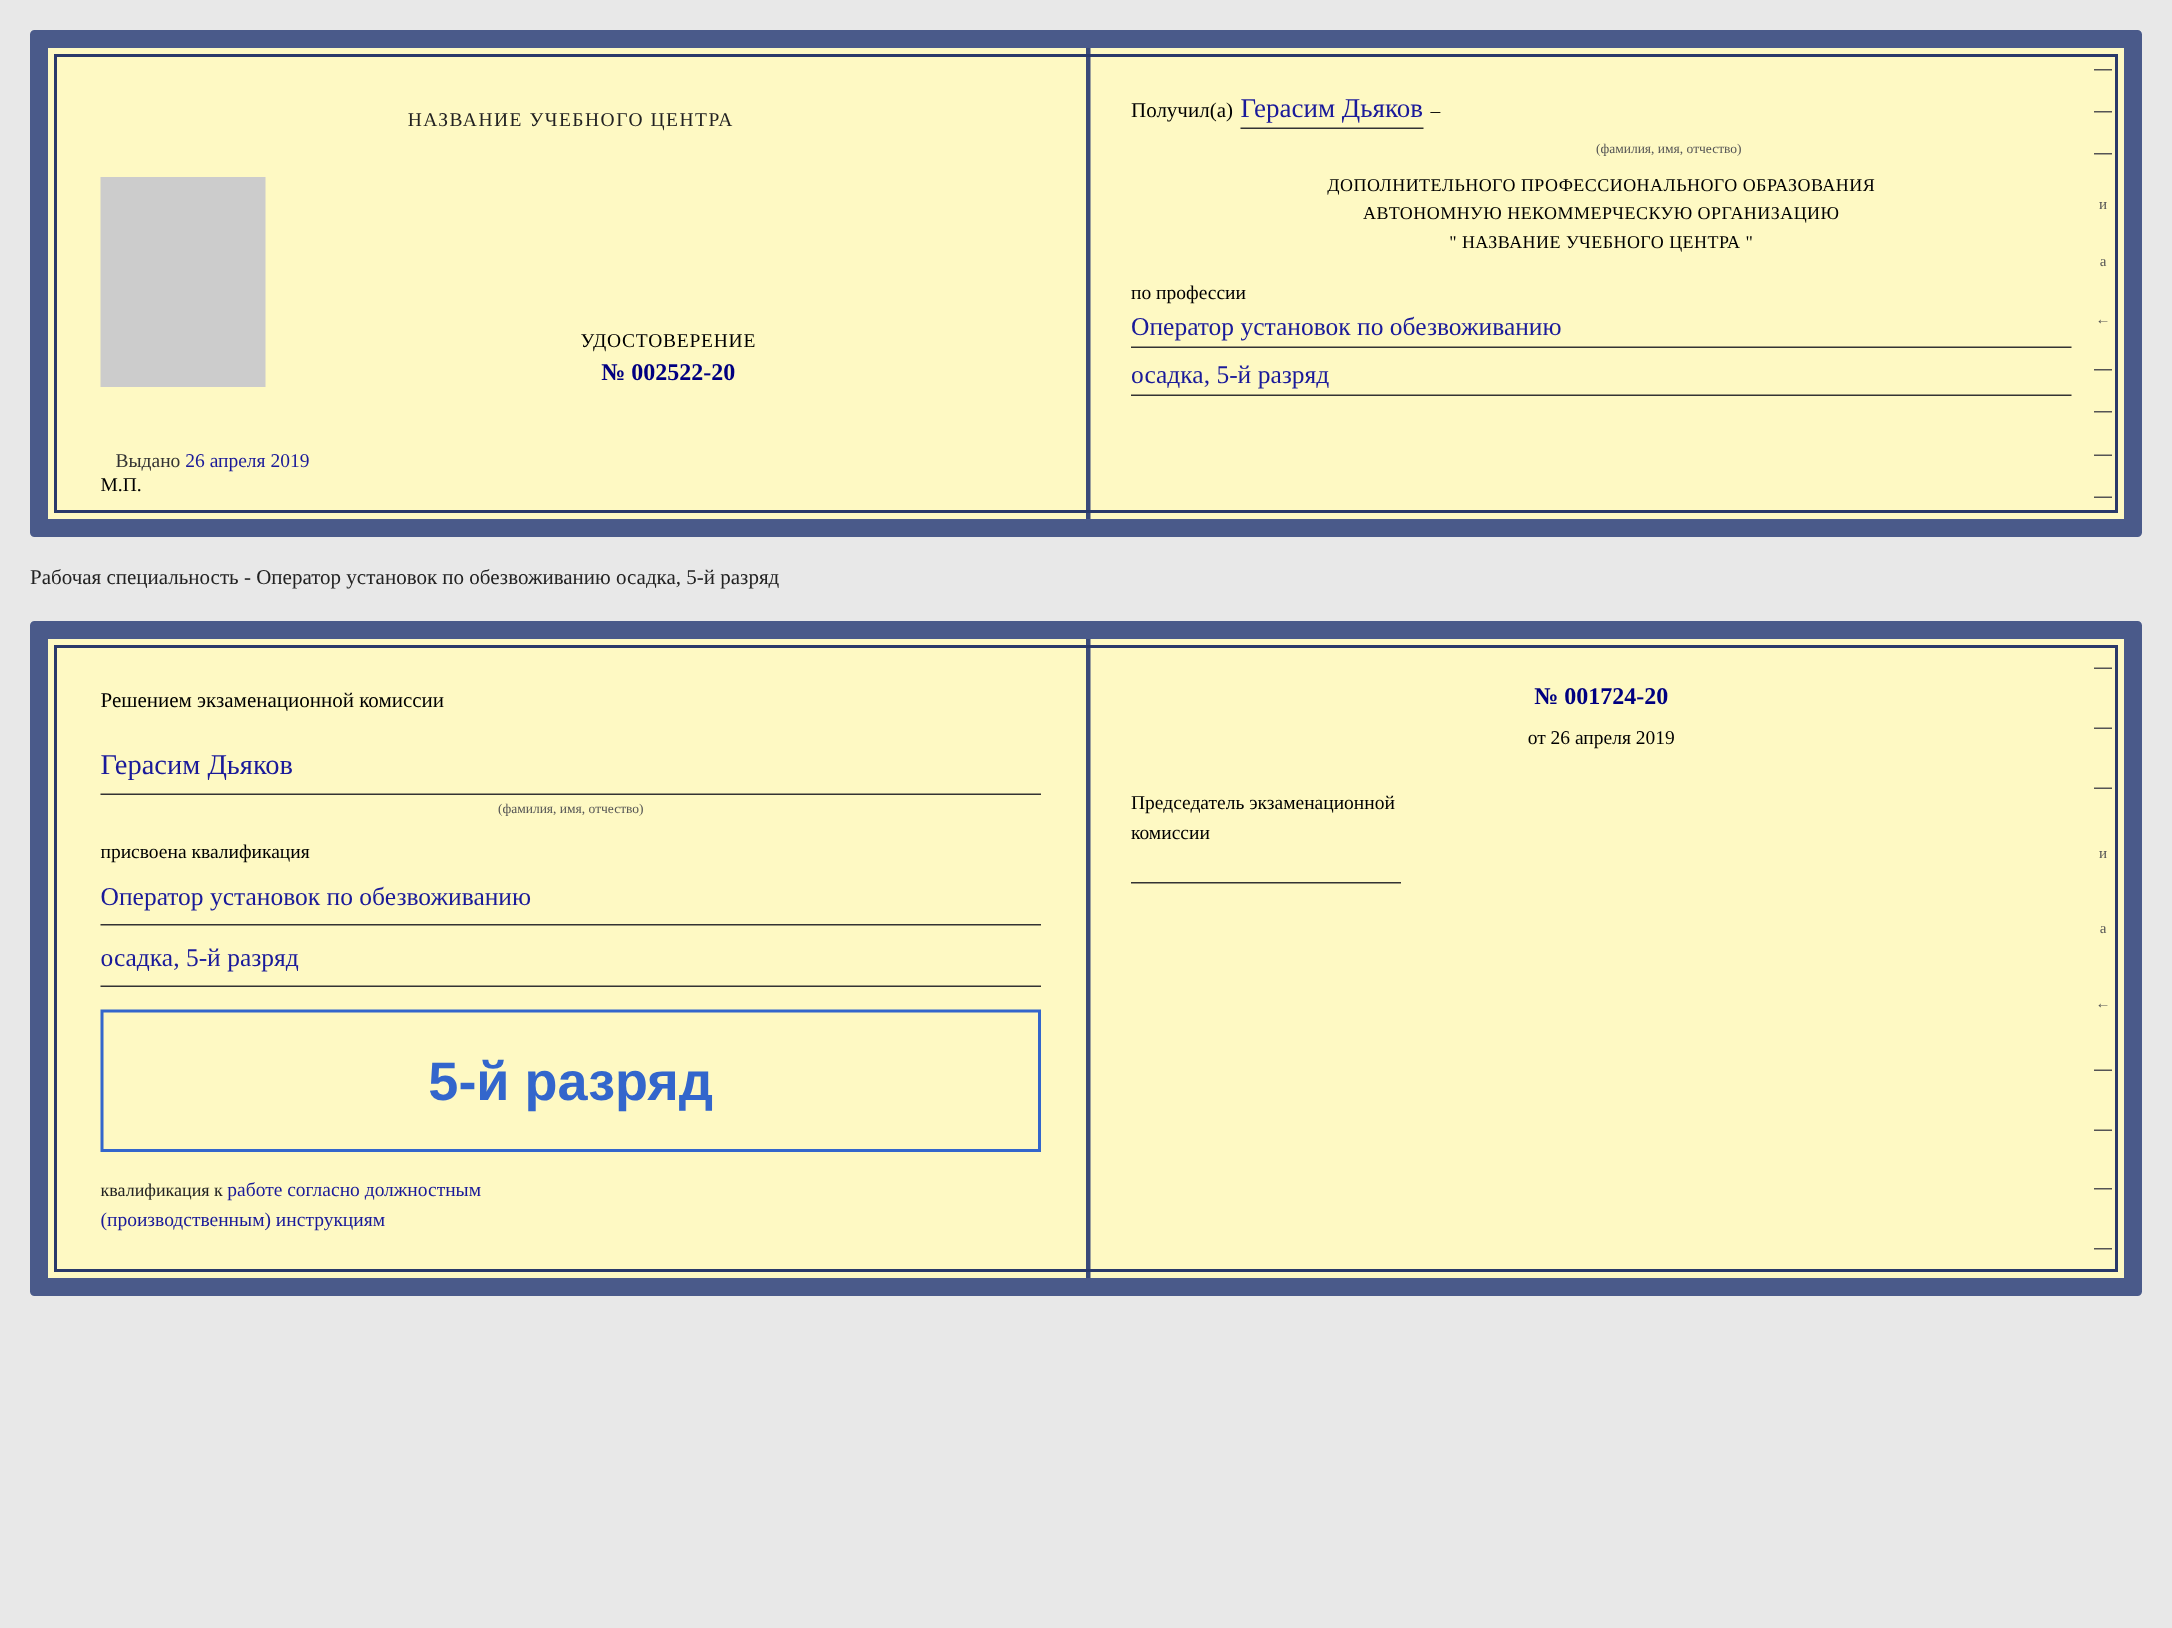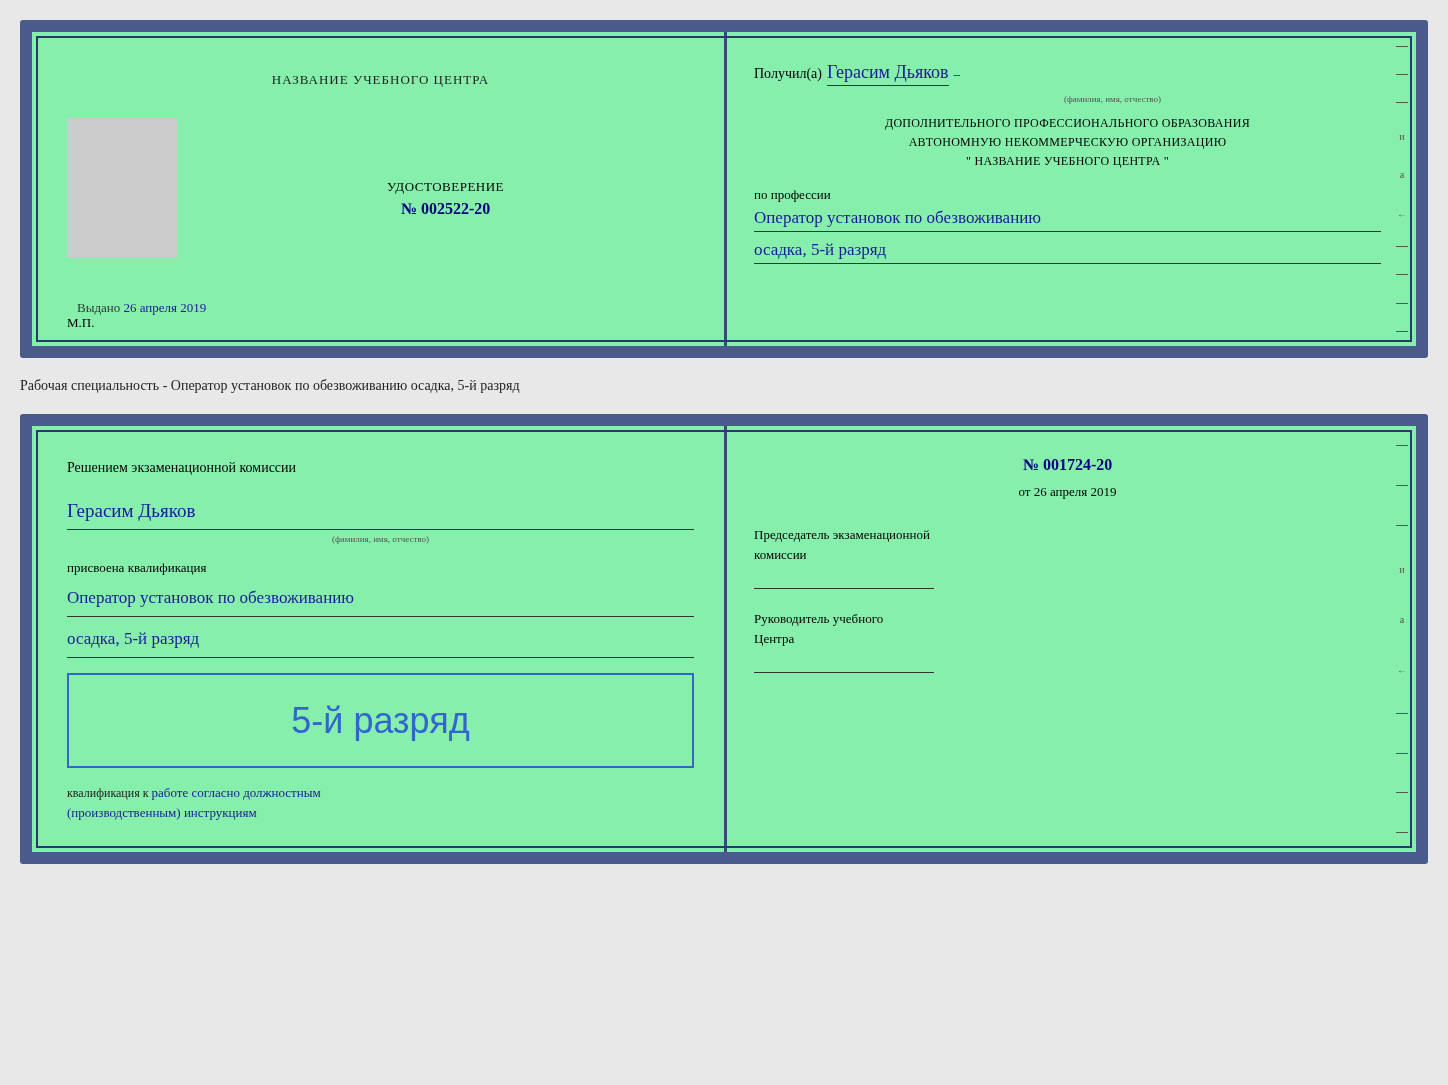--- a/index.html
+++ b/index.html
@@ -58,21 +58,21 @@
       font-weight: normal;
       letter-spacing: 1px;
       text-transform: uppercase;
       color: #222;
       margin-bottom: 30px;
       margin-top: 10px;
     }
 
     .cert-photo-area {
       display: flex;
-      align-items: center;
+      align-items: flex-end;
       gap: 20px;
       margin-bottom: 20px;
     }
 
     .photo-placeholder {
       width: 110px;
       height: 140px;
       background: #ccc;
       flex-shrink: 0;
     }
@@ -219,21 +219,21 @@
 
     .rank-box {
       border: 2px solid #3366cc;
       padding: 15px 20px;
       margin: 15px 0;
       text-align: center;
     }
 
     .rank-number {
       font-size: 36px;
-      font-weight: normal;
+      font-weight: bold;
       color: #3366cc;
       font-family: Arial, sans-serif;
     }
 
     .admitted-text {
       font-size: 12px;
       color: #222;
       text-align: left;
       line-height: 1.5;
     }
@@ -305,21 +305,21 @@
       font-size: 10px;
       color: #555;
       writing-mode: horizontal-tb;
     }
 
     
     .doc-frame {
       position: relative;
       border: 12px solid #4a5a8a;
       border-radius: 3px;
-      background: #86efac;
+      background: #fef9c3;
     }
 
     .doc-frame-inner {
       border: 2px solid #2a3a6a;
       position: absolute;
       top: 4px; left: 4px; right: 4px; bottom: 4px;
       pointer-events: none;
     }
   </style>
 </head>
@@ -427,27 +427,20 @@
       </div>
 
       <div class="signature-block">
         <div class="signature-label">
           <span>Председатель экзаменационной</span><br>
           <span>комиссии</span>
         </div>
         <div class="signature-line"></div>
       </div>
 
-      <div class="signature-block">
-        <div class="signature-label">
-          <span>Руководитель учебного</span><br>
-          <span>Центра</span>
-        </div>
-        <div class="signature-line"></div>
-      </div>
 
       <div class="right-edge-marks">
         <span class="edge-dash"></span>
         <span class="edge-dash"></span>
         <span class="edge-dash"></span>
         <span class="edge-letter">и</span>
         <span class="edge-letter">а</span>
         <span class="edge-letter">←</span>
         <span class="edge-dash"></span>
         <span class="edge-dash"></span>

